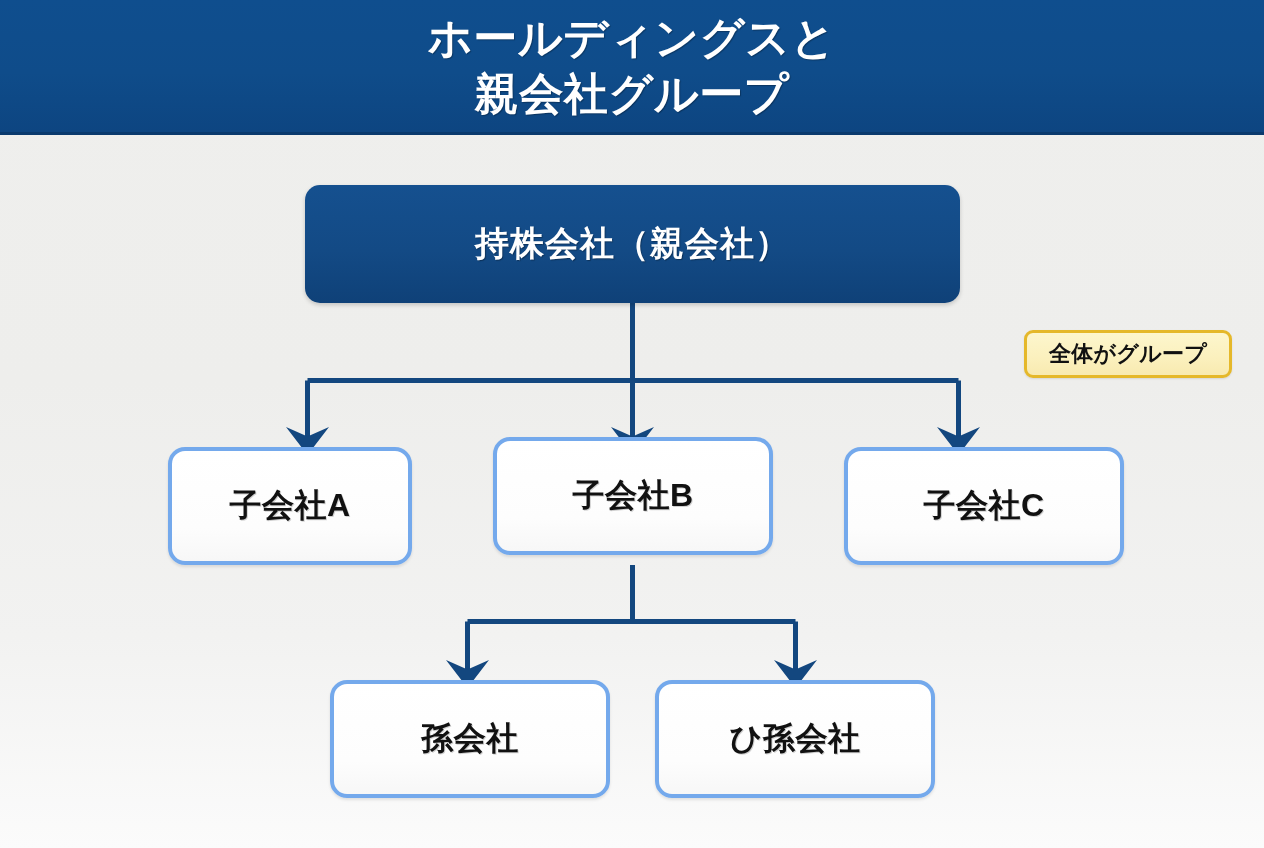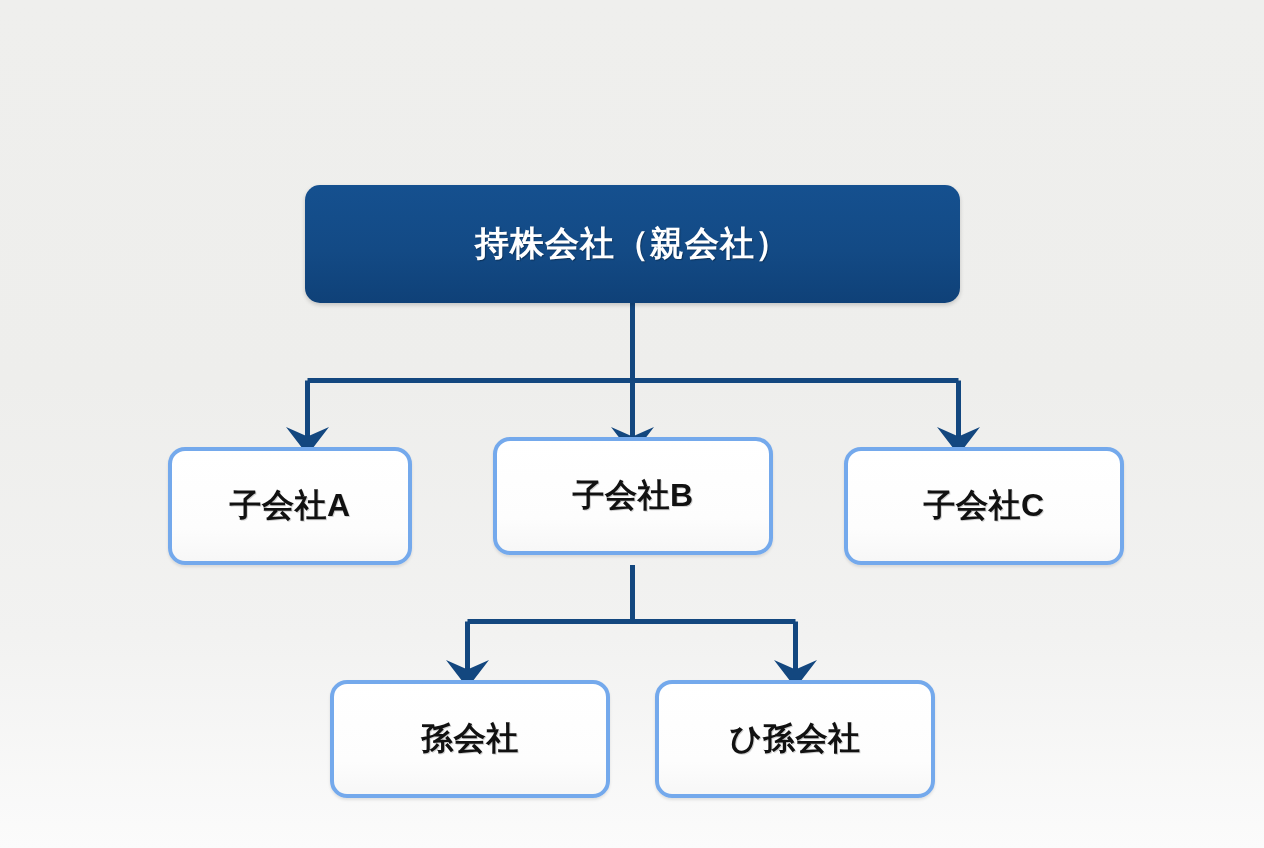--- a/index.html
+++ b/index.html
@@ -115,20 +115,24 @@
     width: 1264px;
     height: 848px;
     pointer-events: none;
   }
 </style>
 </head>
 <body>
 
 <div id="canvas">
 
+  <div id="header">
+    <div class="title-line">ホールディングスと</div>
+    <div class="title-line">親会社グループ</div>
+  </div>
 
   <svg id="connectors" viewBox="0 0 1264 848" width="1264" height="848" xmlns="http://www.w3.org/2000/svg">
     <defs>
       <marker id="arrowhead" markerWidth="9" markerHeight="9" refX="2.6" refY="4.5" orient="auto" markerUnits="strokeWidth">
         <path d="M0,0.2 L5.6,4.5 L0,8.8 L1.9,4.5 Z" fill="#13477f"></path>
       </marker>
     </defs>
     <g stroke="#13477f" stroke-width="5" fill="none" stroke-linecap="butt">
 
       <path d="M632.5,303 L632.5,380.5"></path>
@@ -165,14 +169,17 @@
   </div>
 
   <div class="node node-child" style="left:330px; top:680px; width:280px; height:118px;">
     <span class="node-label">孫会社</span>
   </div>
 
   <div class="node node-child" style="left:655px; top:680px; width:280px; height:118px;">
     <span class="node-label">ひ孫会社</span>
   </div>
 
+  <div id="group-badge">
+    <span class="badge-label">全体がグループ</span>
+  </div>
 
 </div>
 
 </body></html>

